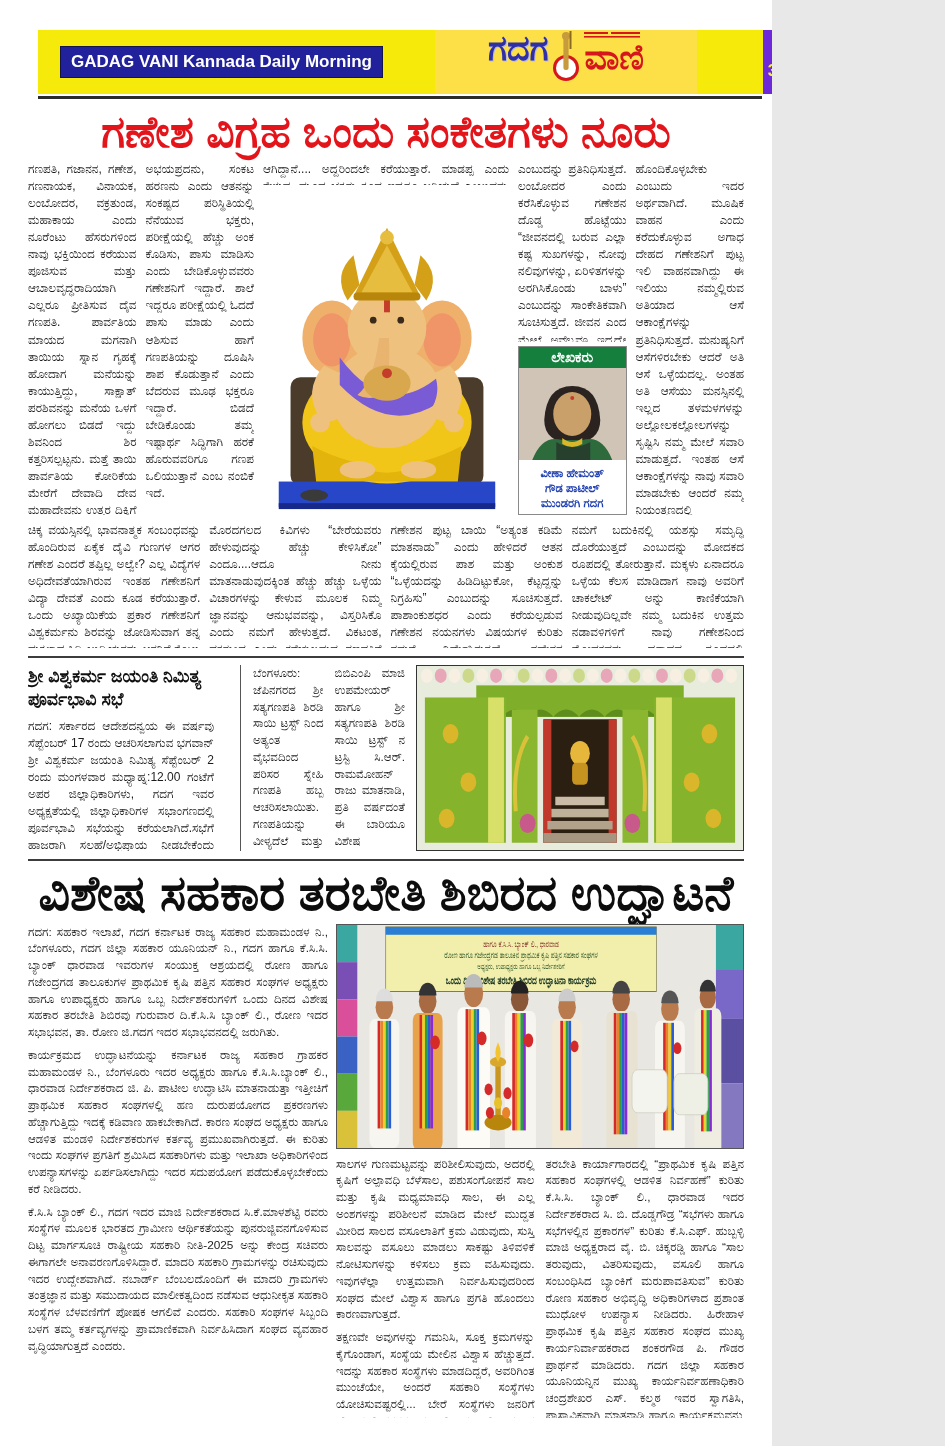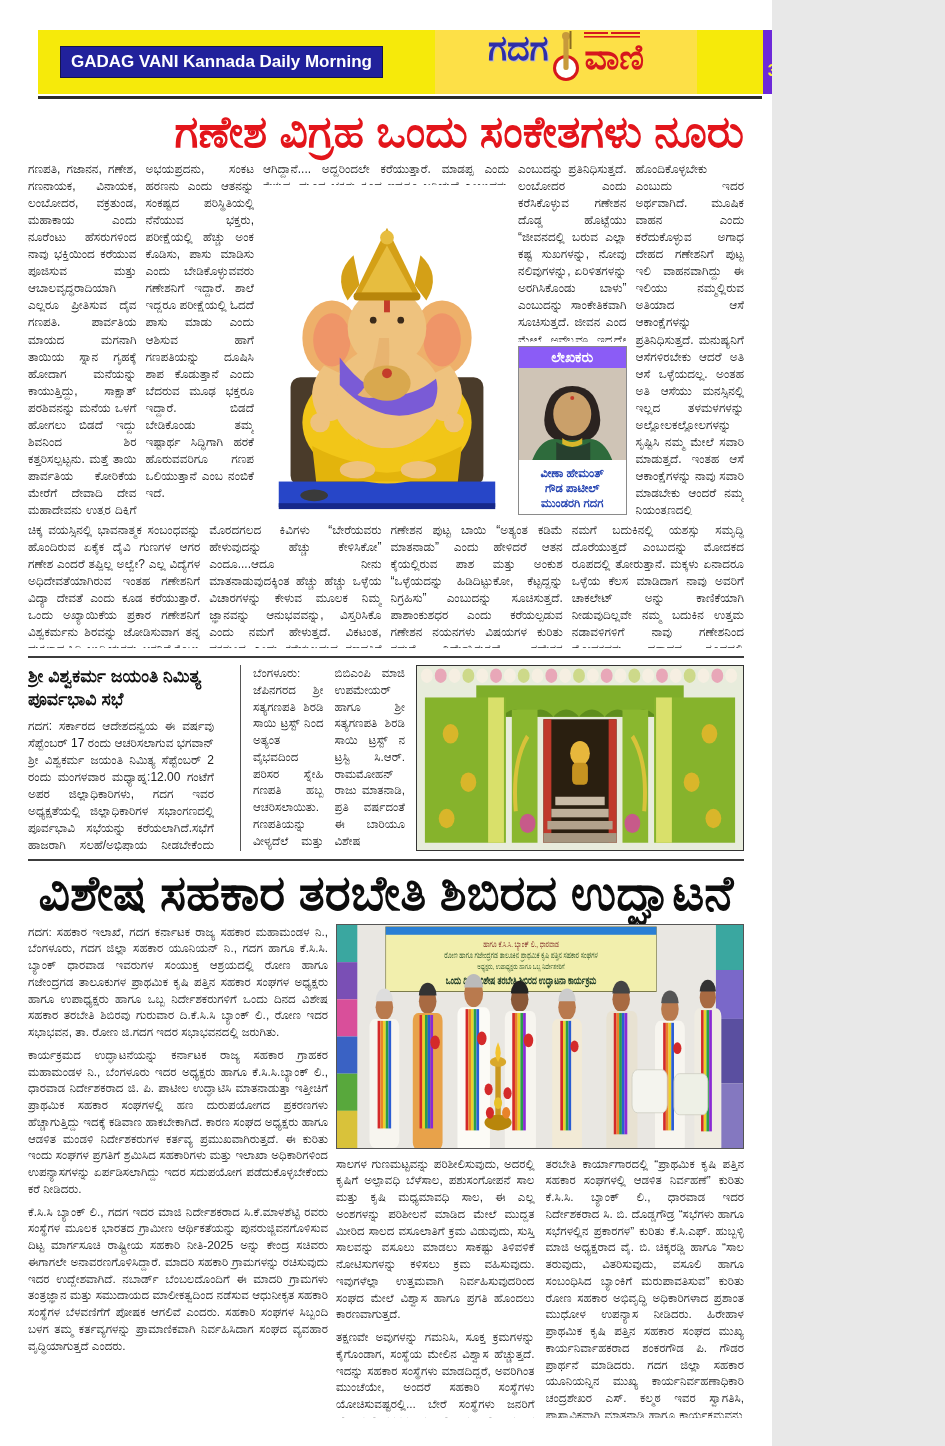--- a/index.html
+++ b/index.html
@@ -14,32 +14,32 @@
   .logo-gadag{color:#2f2fa8;font-size:35px;font-weight:800;text-shadow:1px 1px 0 #b9b9d8;line-height:1;}
   .logo-vani-wrap{display:flex;flex-direction:column;align-items:flex-start;}
   .logo-vani{color:#d6161d;font-size:35px;font-weight:800;line-height:1;}
   .mh-yellow.mid{flex:0 0 66px;}
   .mh-date{flex:0 0 150px;background:#6d28d9;color:#f7ef35;text-align:center;display:flex;flex-direction:column;justify-content:center;font-weight:700;line-height:1.25;}
   .mh-date .kn{font-size:13px;}
   .mh-date .en{font-size:16.5px;letter-spacing:.5px;}
   .mh-page{flex:0 0 72px;background:#2187cf;color:#fff;font-size:46px;font-weight:800;font-style:italic;display:flex;align-items:center;justify-content:center;}
   .rule{height:3px;background:#2b2b2b;margin:2px 10px 0 38px;}
   
-  .headline1{color:#e3151b;text-align:right;font-size:44px;font-weight:800;margin:10px 28px 6px;line-height:1.05;}
+  .headline1{color:#e3151b;text-align:center;font-size:44px;font-weight:800;margin:10px 28px 6px;line-height:1.05;}
   
   .bodytxt{font-size:12px;line-height:1.42;text-align:justify;overflow:hidden;}
   .art1-top{display:flex;gap:9px;margin:6px 28px 0;height:354px;overflow:hidden;}
   .a1col{flex:1;}
   .img-col{flex:0 0 246px;display:flex;flex-direction:column;overflow:hidden;}
   .img-col .mini{height:24px;margin-bottom:2px;}
   .img-col svg{flex:1;}
   .col5{flex:1;display:flex;flex-direction:column;overflow:hidden;}
   .col5 .t{flex:1;overflow:hidden;}
   .author-box{border:1px solid #8a8a8a;margin-top:4px;background:#fff;}
-  .ab-head{background:#8b5cf6;color:#fff;text-align:center;font-weight:700;font-size:14px;padding:2px 0;}
+  .ab-head{background:#15803d;color:#fff;text-align:center;font-weight:700;font-size:14px;padding:2px 0;}
   .ab-name{color:#2140b0;font-weight:700;font-size:11.5px;text-align:center;line-height:1.3;padding:2px 1px 3px;}
   .art1-bottom{display:flex;gap:9px;margin:7px 28px 0;height:126px;overflow:hidden;}
   .a1b{flex:1;}
   .sep{height:2px;background:#3c3c3c;margin:8px 28px 7px;}
   
   .sect2{display:flex;margin:0 28px;height:186px;overflow:hidden;}
   .s2-left{flex:0 0 186px;border-right:1.5px solid #555;padding-right:26px;overflow:hidden;}
   .s2-left h3{font-size:17.5px;font-weight:800;color:#101010;margin:0 0 7px;line-height:1.3;}
   .s2-right{flex:1;padding-left:12px;display:flex;flex-direction:column;overflow:hidden;}
   .s2-right h2{font-size:23px;font-weight:800;color:#0e0e0e;margin:0 0 7px;white-space:nowrap;overflow:hidden;}

